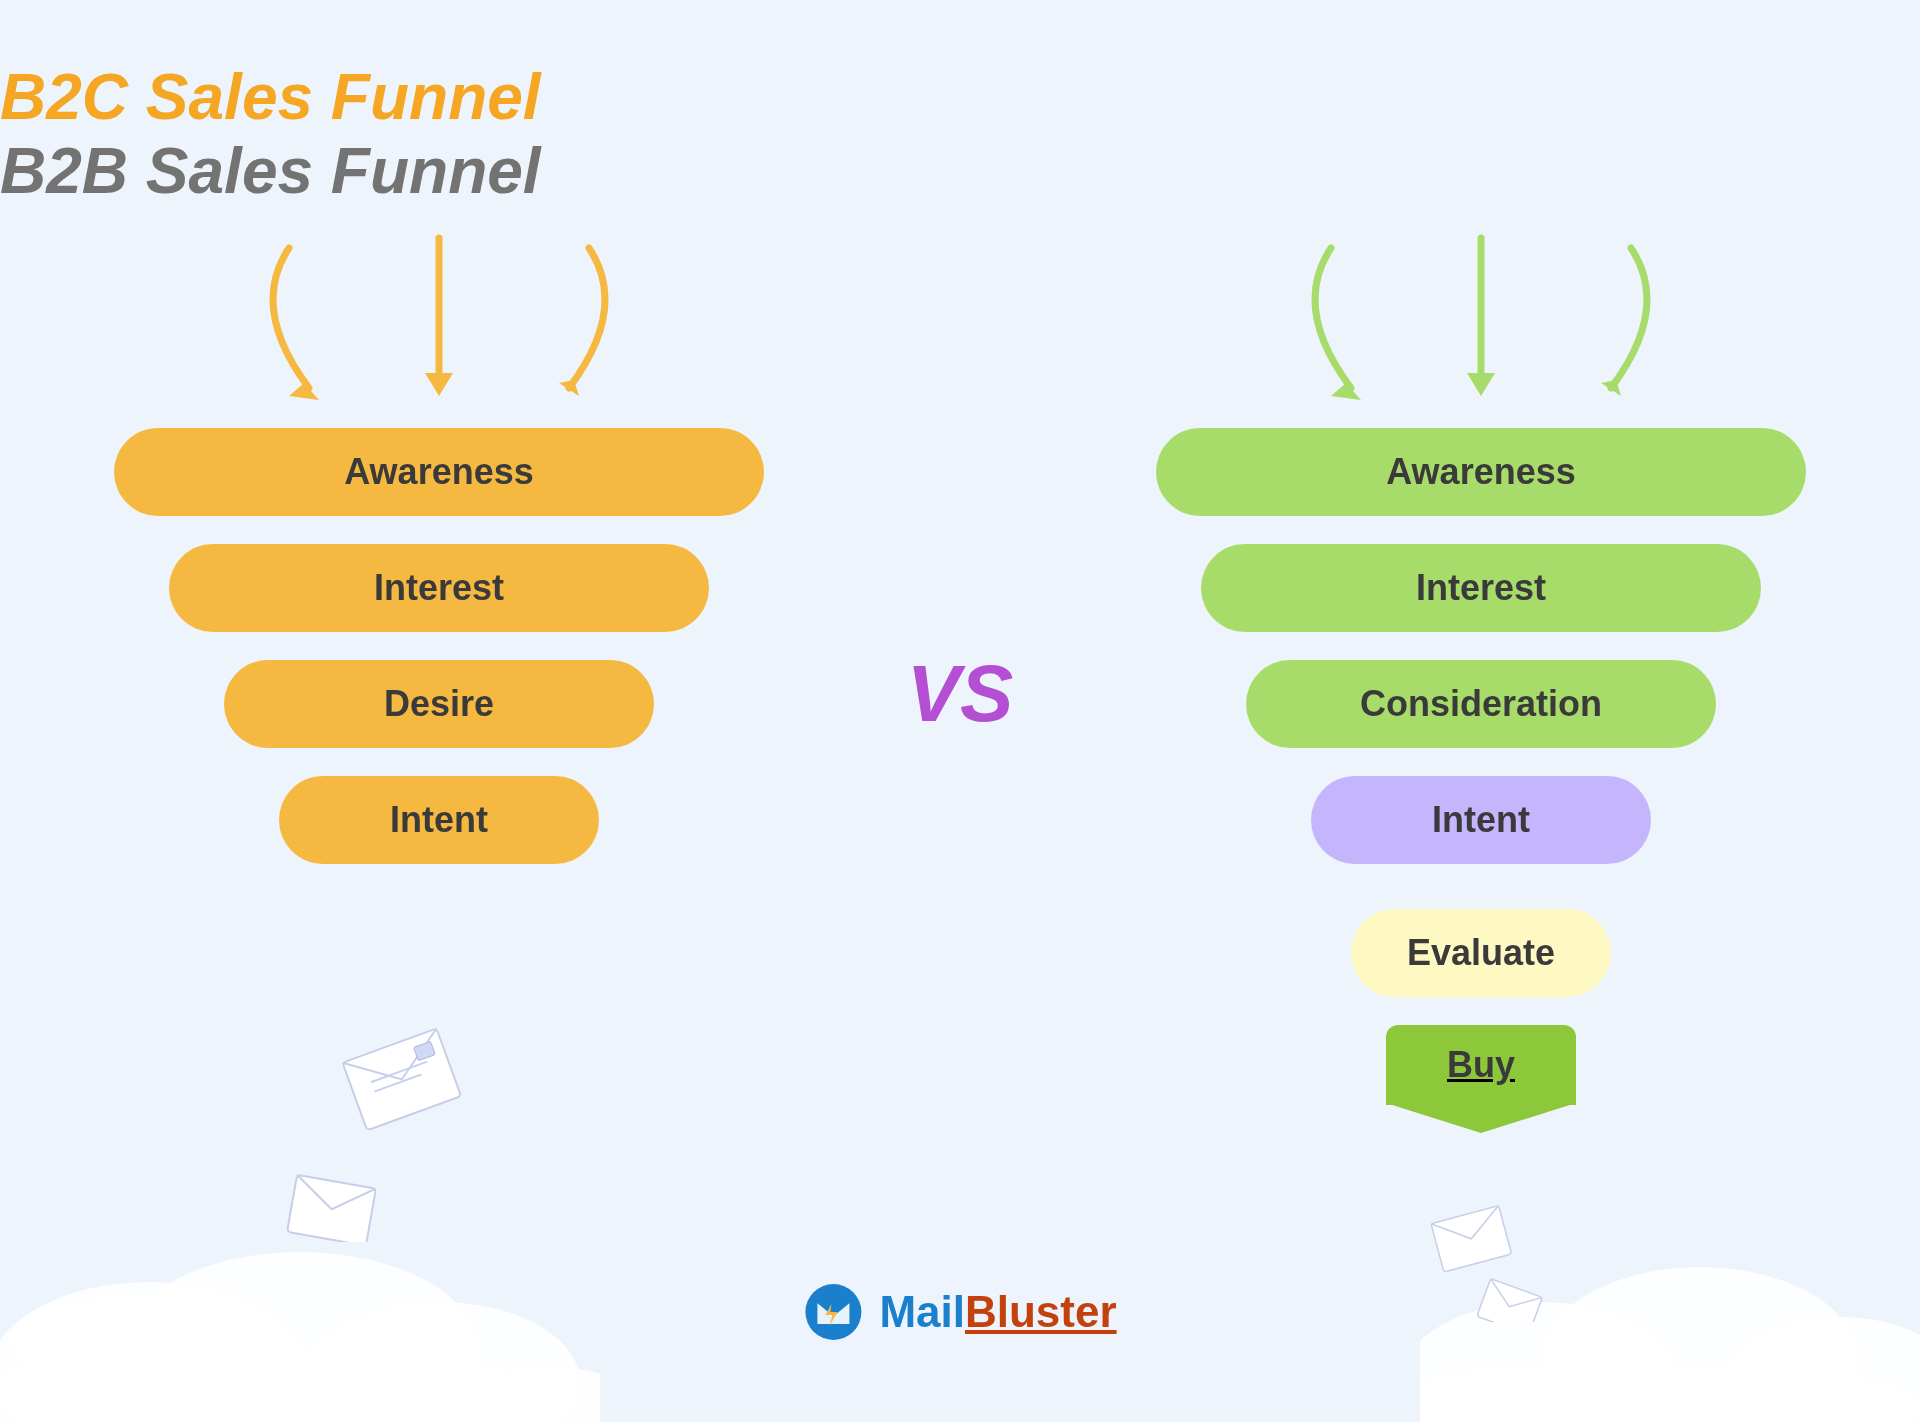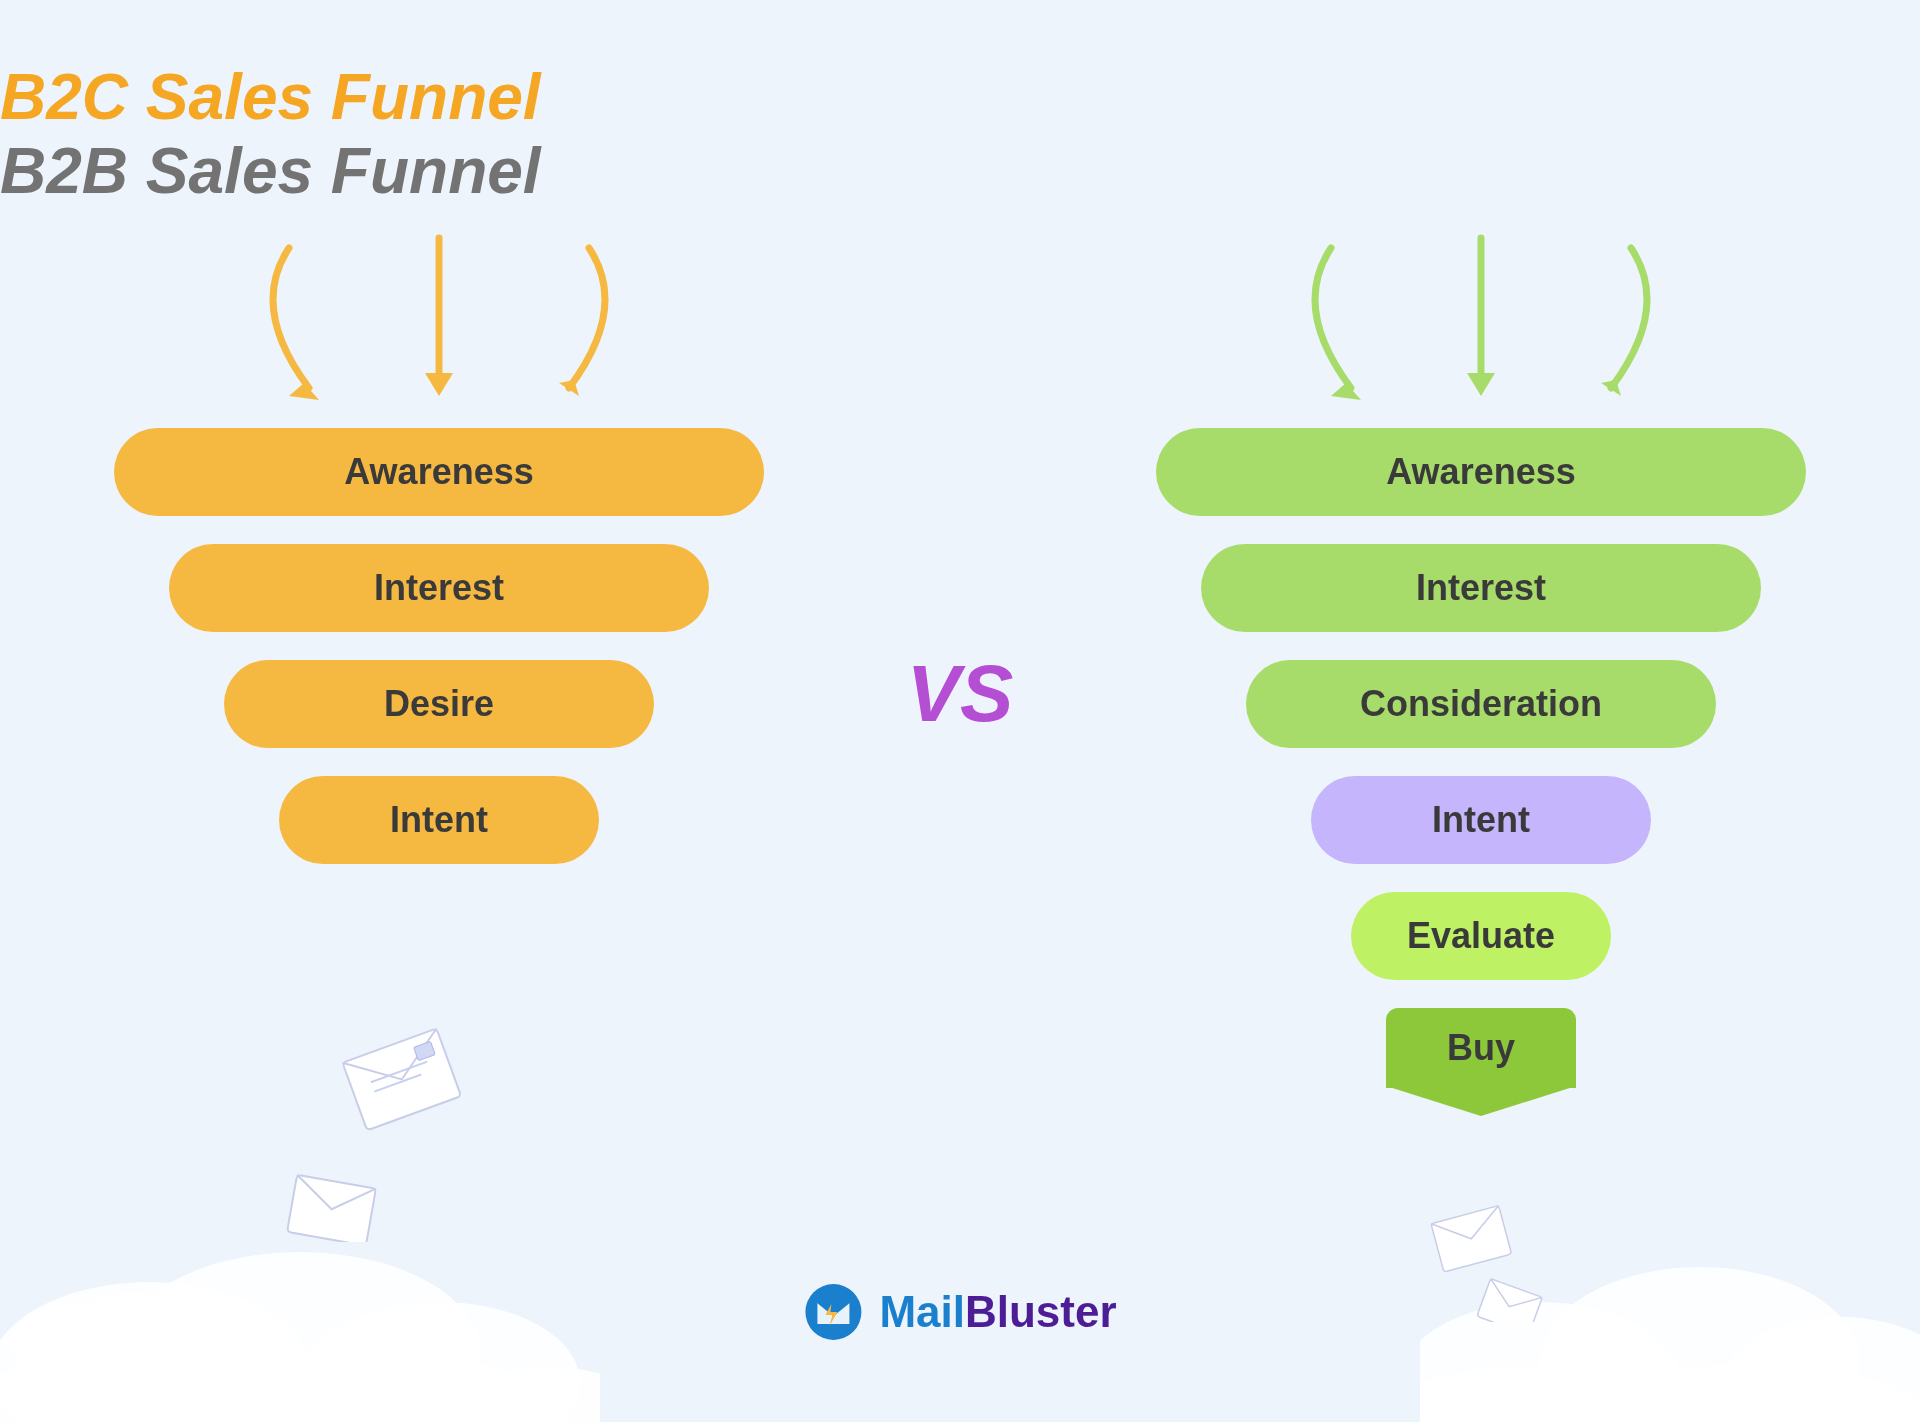--- a/index.html
+++ b/index.html
@@ -114,26 +114,27 @@
     .b2c-bar-1 { background: #f5b942; width: 650px; }
     .b2c-bar-2 { background: #f5b942; width: 540px; }
     .b2c-bar-3 { background: #f5b942; width: 430px; }
     .b2c-bar-4 { background: #f5b942; width: 320px; }
 
     
     .b2b-bar-1 { background: #a8dc6a; width: 650px; }
     .b2b-bar-2 { background: #a8dc6a; width: 560px; }
     .b2b-bar-3 { background: #a8dc6a; width: 470px; }
     .b2b-bar-4 { background: #c4b5fd; width: 340px; }
-    .b2b-bar-5 { background: #bef264; width: 260px; }
+    .b2b-bar-5 { background: #fef9c3; width: 260px; margin-top: 17px; }
     
     .b2b-bar-buy-container {
       display: flex;
       flex-direction: column;
       align-items: center;
+      text-decoration: underline;
     }
 
     .b2b-bar-buy {
       background: #8cc83a;
       width: 190px;
       height: 80px;
       display: flex;
       align-items: center;
       justify-content: center;
       font-size: 36px;
@@ -351,17 +352,17 @@
   <div class="mailbluster-logo">
 
     <svg class="mailbluster-icon" viewBox="0 0 60 60">
       <circle cx="30" cy="30" r="28" fill="#1a7fcc"></circle>
       <polygon points="14,20 30,33 46,20 46,42 14,42" fill="white" opacity="0.9"></polygon>
       <polyline points="14,20 30,33 46,20" fill="none" stroke="#1a7fcc" stroke-width="2"></polyline>
 
       <polygon points="28,22 22,33 29,33 26,44 34,30 27,30" fill="#f5b942"></polygon>
     </svg>
     <span class="mailbluster-text">
-      <span>Mail</span><span style="color:#4c1d95;">Bluster</span>
+      <span>Mail</span><span style="color:#c2410c;text-decoration:underline;">Bluster</span>
     </span>
   </div>
 
 </div>
 
 </body></html>

